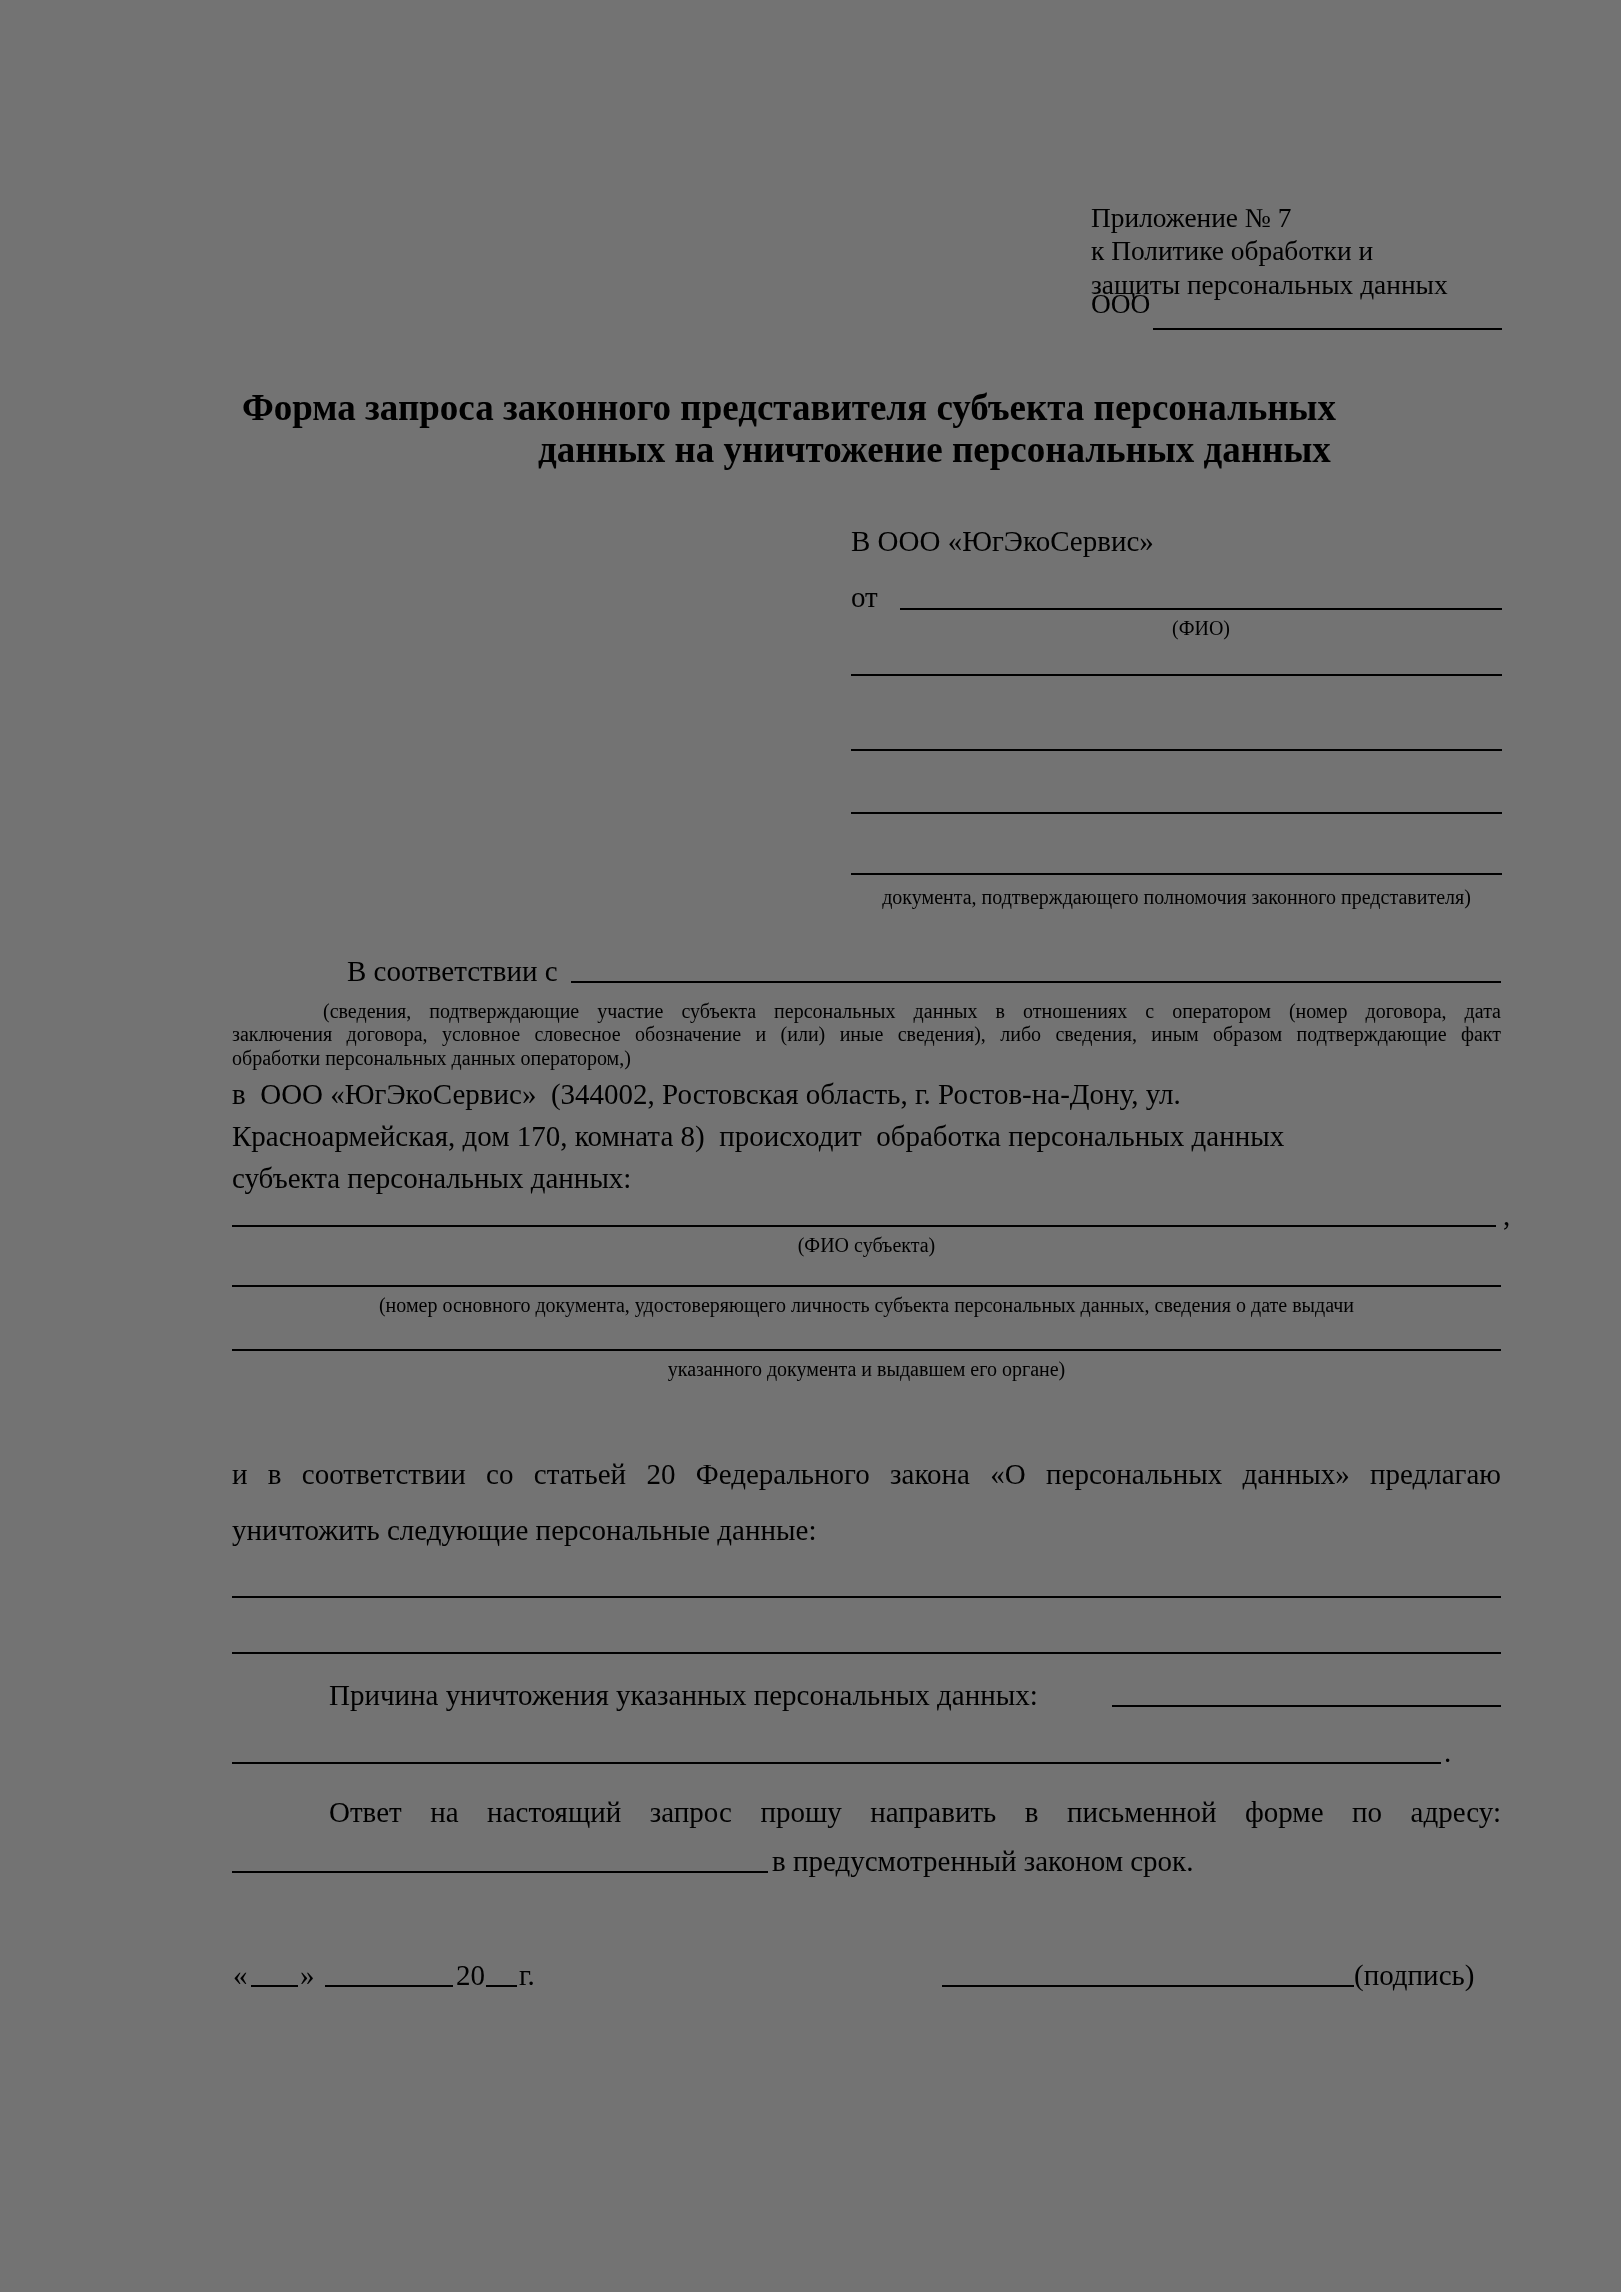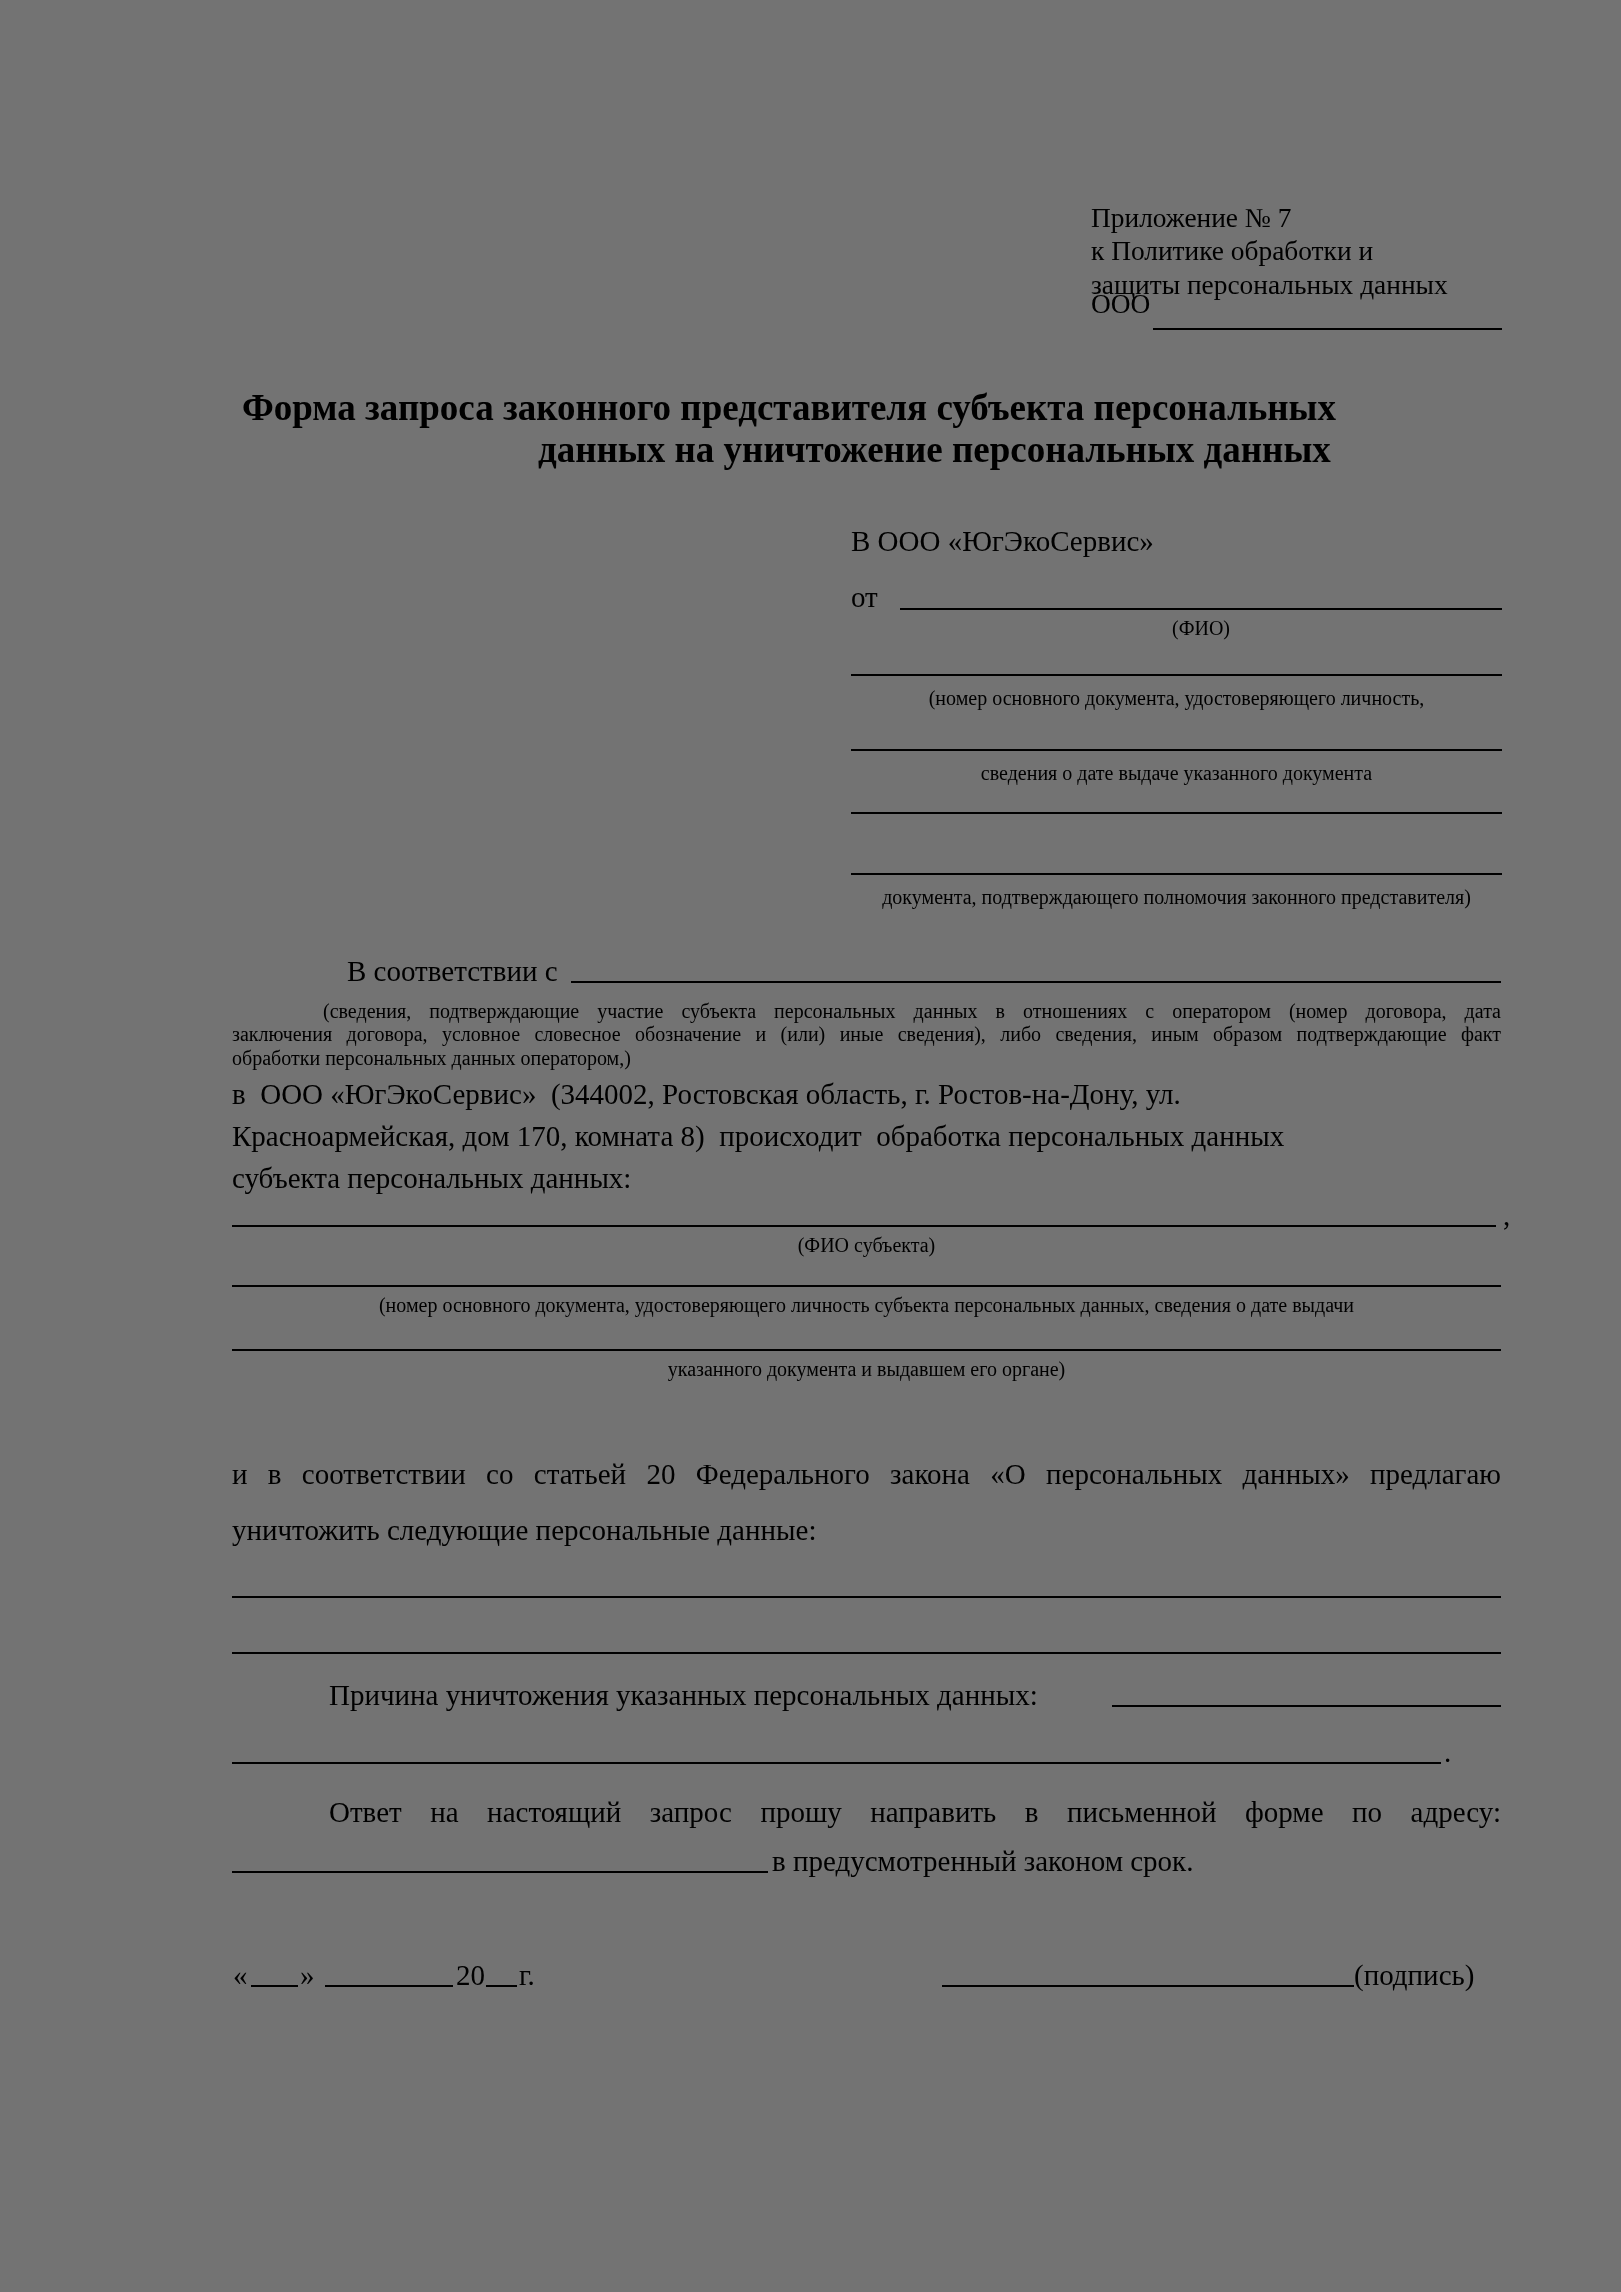--- a/index.html
+++ b/index.html
@@ -37,24 +37,22 @@
   <div class="abs t38b" style="left:242px;top:386px;">Форма запроса законного представителя субъекта персональных</div>
   <div class="abs t38b" style="left:538px;top:428px;">данных на уничтожение персональных данных</div>
 
   <div class="abs t30" style="left:851px;top:524px;">В ООО «ЮгЭкоСервис»</div>
 
   <div class="abs t30" style="left:851px;top:580px;">от</div>
   <div class="line" style="left:900px;top:608px;width:602px;"></div>
   <div class="abs t21 center" style="left:900px;top:617px;width:602px;">(ФИО)</div>
 
   <div class="line" style="left:851px;top:674px;width:651px;"></div>
-  <div class="abs t21 center" style="left:851px;top:687px;width:651px;">(номер основного документа, удостоверяющего личность,</div>
 
   <div class="line" style="left:851px;top:749px;width:651px;"></div>
-  <div class="abs t21 center" style="left:851px;top:762px;width:651px;">сведения о дате выдаче указанного документа</div>
 
   <div class="line" style="left:851px;top:812px;width:651px;"></div>
 
   <div class="line" style="left:851px;top:873px;width:651px;"></div>
   <div class="abs t21 center" style="left:851px;top:886px;width:651px;">документа, подтверждающего полномочия законного представителя)</div>
 
   <div class="abs t30" style="left:347px;top:954px;text-align:right;">В соответствии с</div>
   <div class="line" style="left:571px;top:981px;width:930px;"></div>
 
   <div class="abs t21 jfull" style="left:232px;top:1000px;width:1269px;text-indent:91px;">(сведения, подтверждающие участие субъекта персональных данных в отношениях с оператором (номер договора, дата</div>

